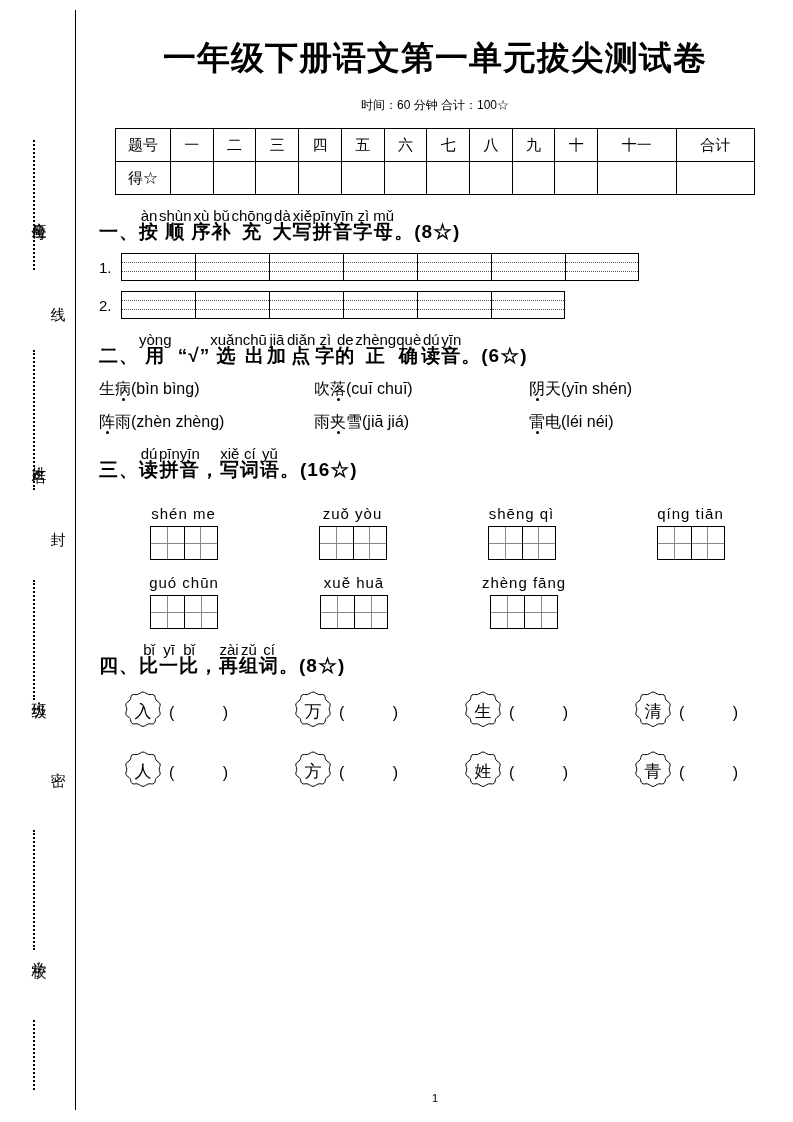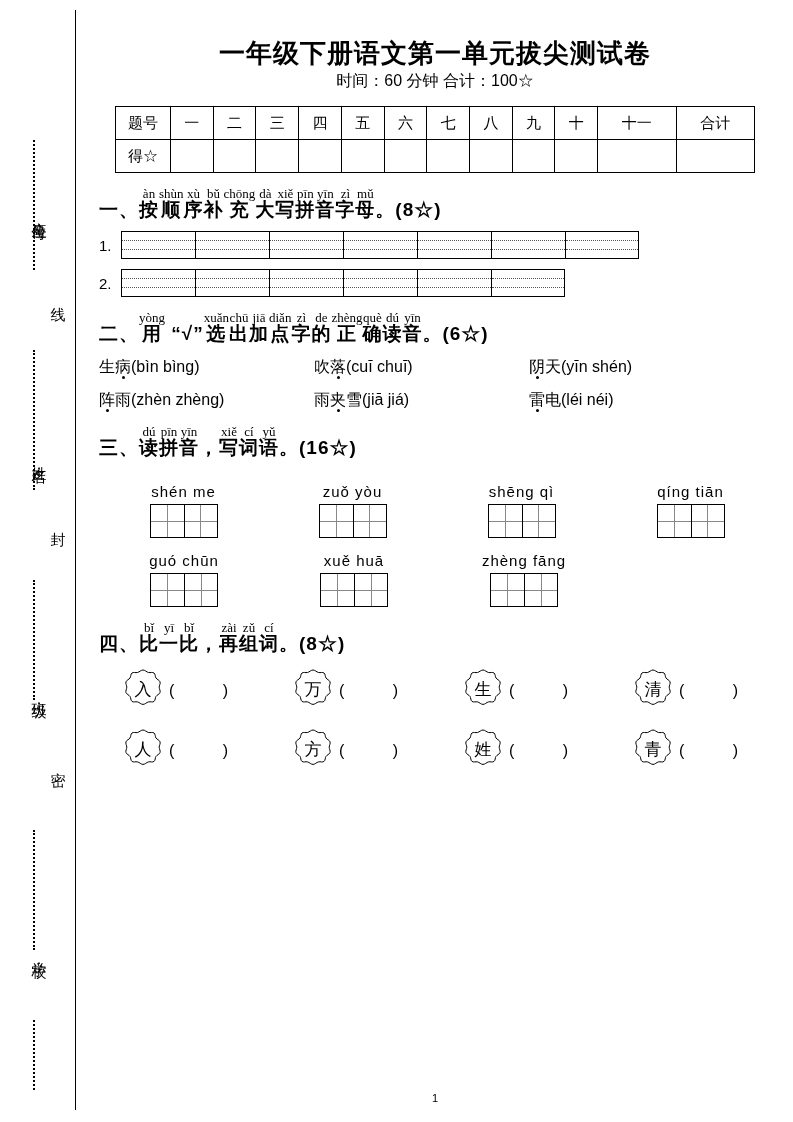--- a/index.html
+++ b/index.html
@@ -55,30 +55,30 @@
 
   
   .page {
     position: absolute;
     left: 95px; top: 0;
     width: 680px; height: 1122px;
   }
 
   .doc-title {
     text-align: center;
-    font-size: 26px;
+    font-size: 33px;
     font-weight: bold;
     letter-spacing: 1px;
     margin-top: 36px;
     font-family: "Liberation Sans", sans-serif;
   }
   .doc-sub {
     text-align: center;
-    font-size: 16px;
-    margin-top: 0;
+    font-size: 12px;
+    margin-top: 16px;
     font-family: "Liberation Sans", sans-serif;
   }
 
   
   table.score {
     border-collapse: collapse;
     margin: 14px auto 0 auto;
     width: 640px;
   }
   table.score td {
@@ -104,24 +104,24 @@
     white-space: nowrap;
   }
   .ruby {
     display: inline-block;
     position: relative;
     text-align: center;
     vertical-align: bottom;
   }
   .ruby > .rt {
     display: block;
-    font-size: 13px;
+    font-size: 15px;
     font-weight: normal;
     line-height: 10px;
-    font-family: Liberation Serif, serif;
+    font-family: Liberation Sans, sans-serif;
     letter-spacing: 0;
   }
   .ruby > .rb {
     display: block;
     line-height: 22px;
   }
   .plain {
     display: inline-block;
     vertical-align: bottom;
     line-height: 22px;

